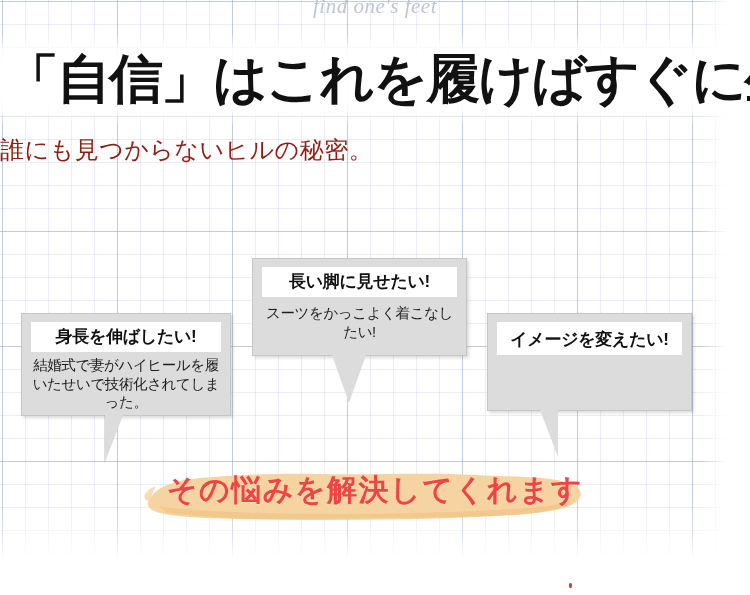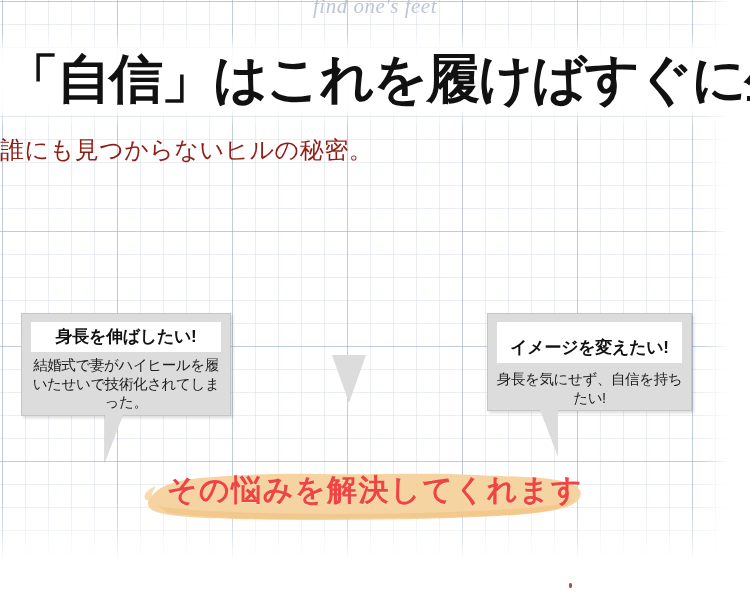--- a/index.html
+++ b/index.html
@@ -216,21 +216,21 @@
 
   
   #bubble-image {
     left: 487px;
     top: 313px;
     width: 205px;
     height: 98px;
   }
   #bubble-image .bubble-title {
     margin: 8px 9px 0 9px;
-    padding: 14px 0 4px 0;
+    padding: 6px 0 4px 0;
     font-size: 17px;
     letter-spacing: -0.3px;
   }
   #bubble-image .bubble-body {
     margin-top: 7px;
     padding: 0 8px;
     font-size: 14.5px;
     letter-spacing: -0.4px;
   }
   #tail-image {
@@ -294,25 +294,28 @@
 
   <div class="subtitle">誰にも見つからないヒルの秘密。</div>
 
   <div class="bubble" id="bubble-height">
     <div class="bubble-title">身長を伸ばしたい!</div>
     <div class="bubble-body">結婚式で妻がハイヒールを履いたせいで技術化されてしまった。</div>
   </div>
   <div class="tail" id="tail-height-edge"></div>
   <div class="tail" id="tail-height"></div>
 
+  <div class="bubble" id="bubble-legs">
+    <div class="bubble-title">長い脚に見せたい!</div>
+    <div class="bubble-body">スーツをかっこよく着こなしたい!</div>
+  </div>
   <div class="tail" id="tail-legs"></div>
 
   <div class="bubble" id="bubble-image">
     <div class="bubble-title">イメージを変えたい!</div>
-    <div class="bubble-body">身長を気にせず、自信を持ちたい!</div>
   </div>
   <div class="tail" id="tail-image"></div>
 
   <div class="brush-wrap">
     <svg class="brush-svg" width="450" height="62" viewBox="0 0 450 62">
       <path d="M14,30 C22,19 40,14 62,12 C96,9 140,7 182,8
                C236,9 292,6 338,9 C372,11 404,10 428,16
                C440,19 446,25 441,33 C436,41 418,45 396,47
                C352,51 300,52 252,52 C196,52 142,54 96,53
                C66,52 38,51 22,47 C10,44 6,38 14,30 Z" fill="#f6d29c" opacity="0.95"></path>

